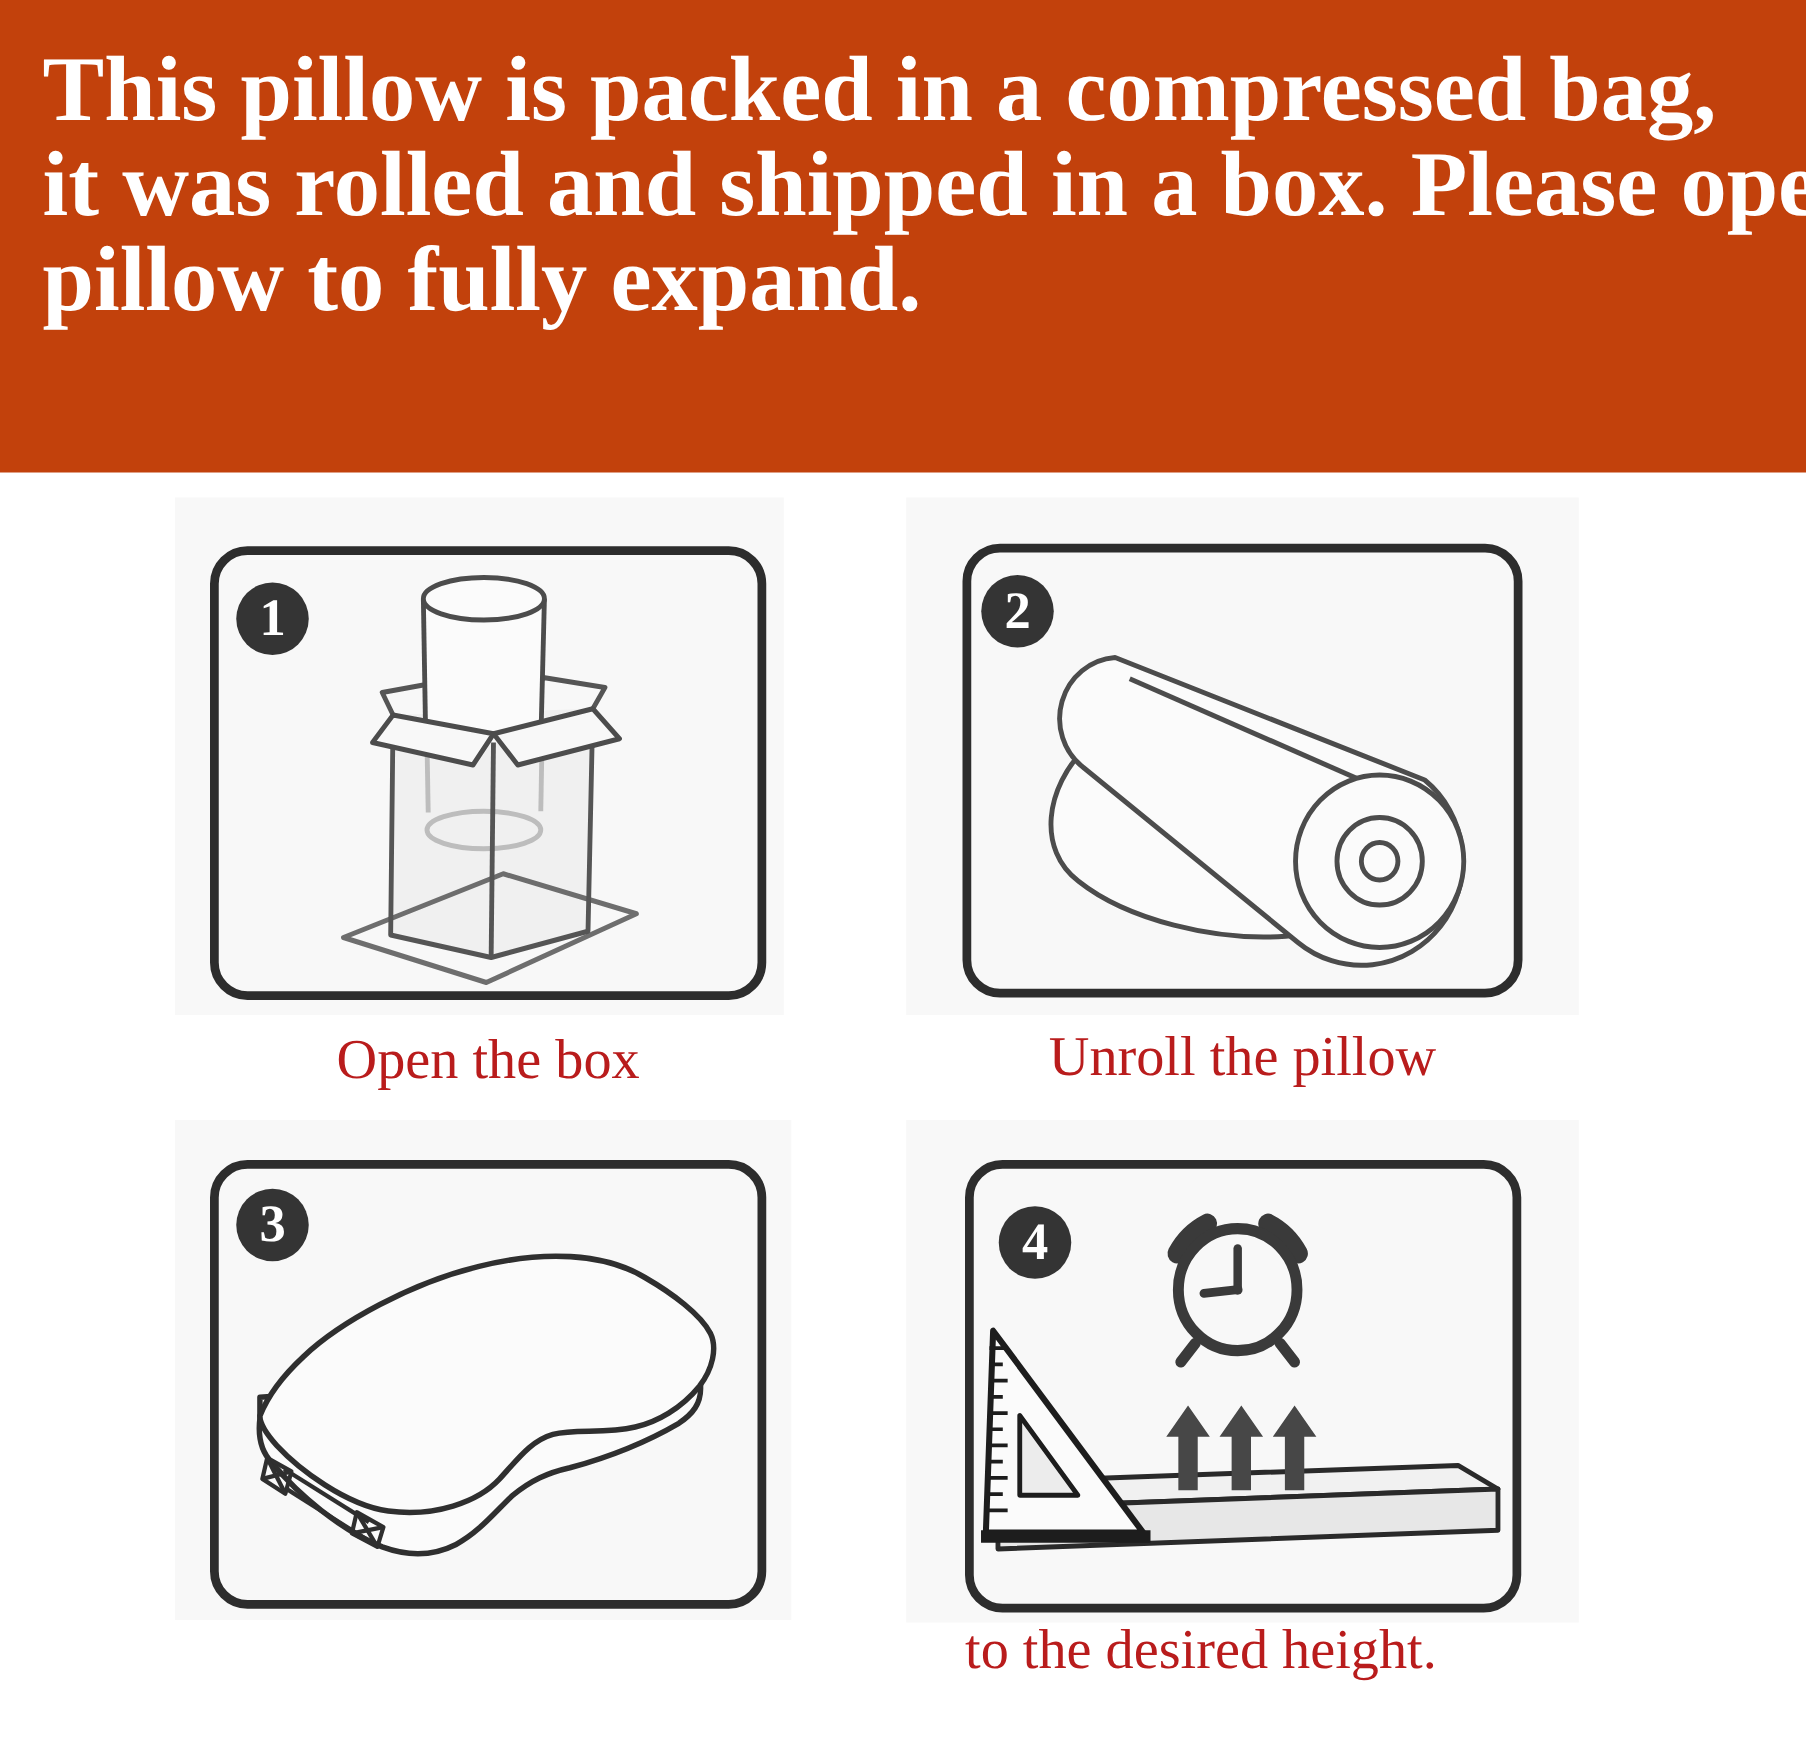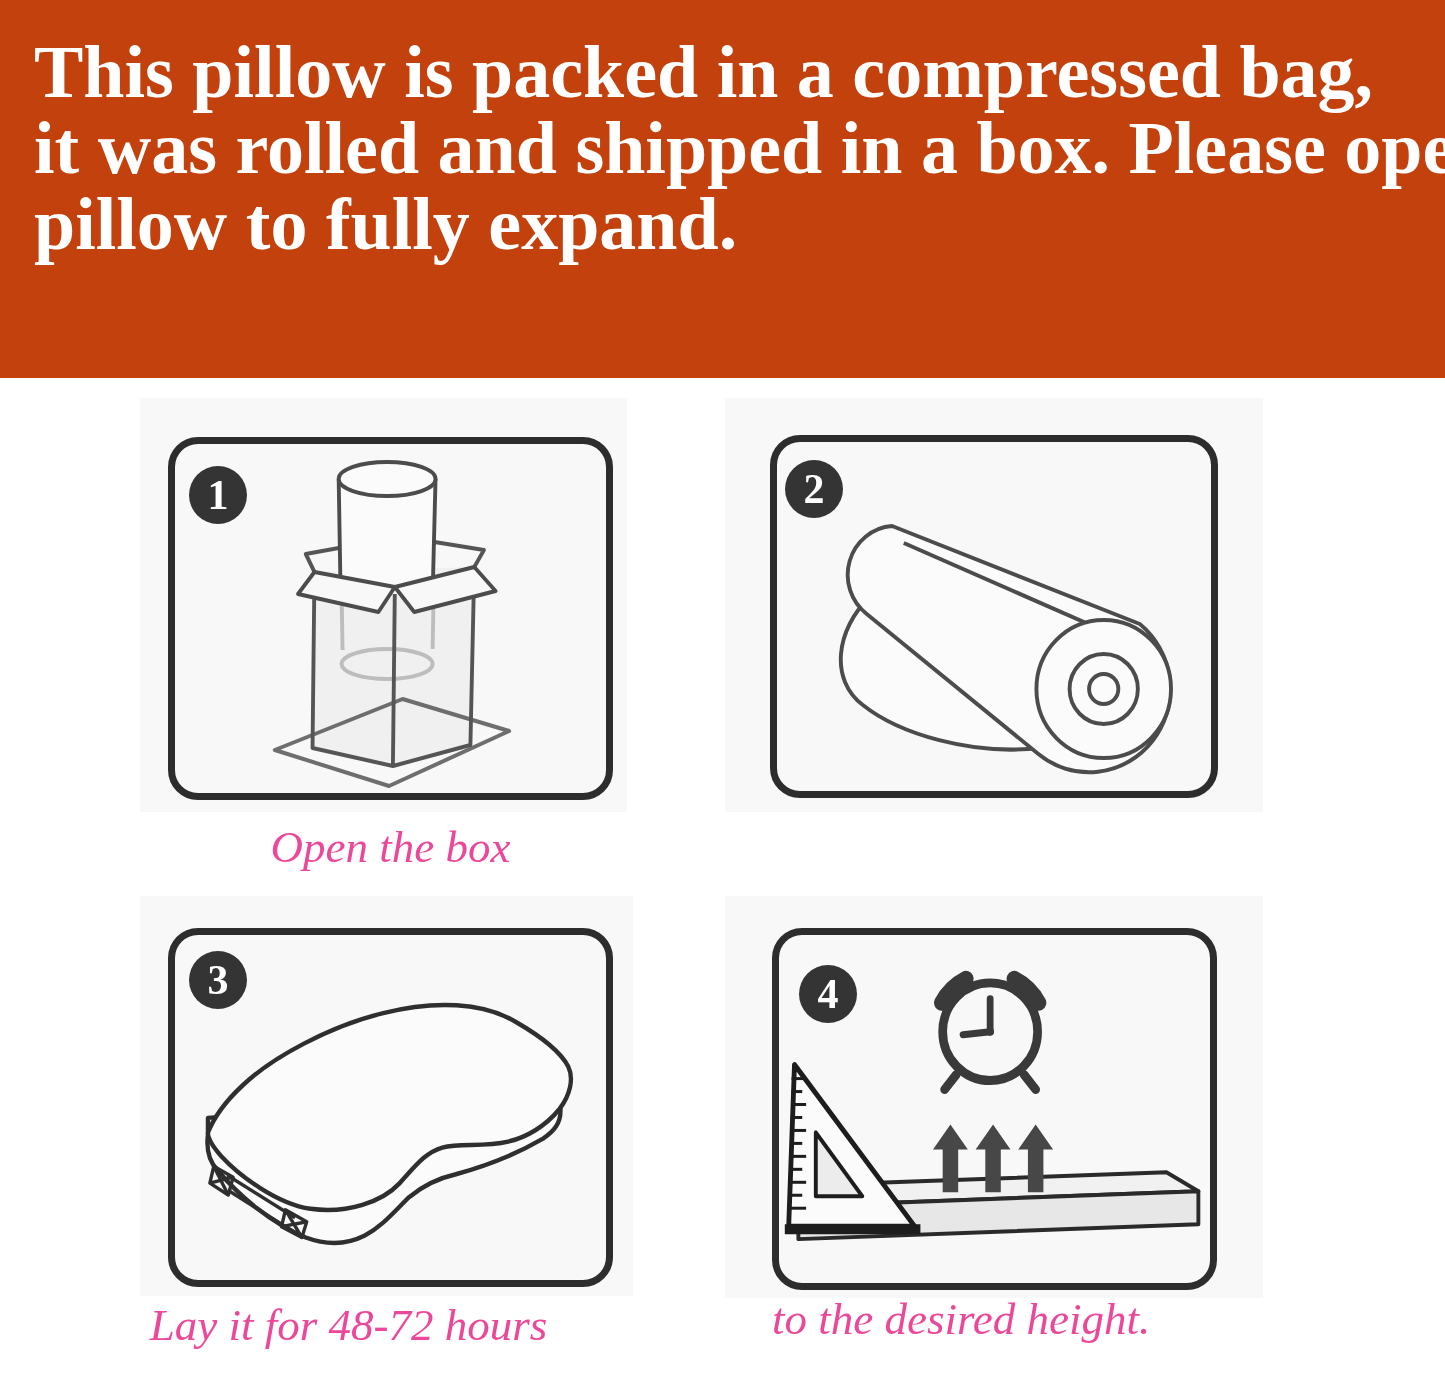--- a/index.html
+++ b/index.html
@@ -29,22 +29,22 @@
 
   .badge{position:absolute;width:58px;height:58px;border-radius:50%;background:#343434;
          color:#ffffff;font-weight:bold;font-size:42px;line-height:58px;text-align:center;
          font-family:"Liberation Serif","DejaVu Serif",serif;}
   .p1 .badge{left:14px;top:22px;}
   .p2 .badge{left:8px;top:18px;}
   .p3 .badge{left:14px;top:16px;}
   .p4 .badge{left:20px;top:30px;}
 
   
-  .caption{position:absolute;color:#ec4899;font-size:45px;line-height:50px;
-           font-family:"Liberation Serif","DejaVu Serif",serif;font-style:italic;}
+  .caption{position:absolute;color:#b91c1c;font-size:45px;line-height:50px;
+           font-family:"Liberation Serif","DejaVu Serif",serif;}
   .c1{left:168px;top:822px;width:445px;text-align:center;}
   .c2{left:770px;top:820px;width:448px;text-align:center;}
   .c3{left:126px;top:1300px;width:445px;text-align:center;}
   .c4{left:772px;top:1294px;width:480px;text-align:left;line-height:50px;}
 </style>
 </head>
 <body>
 
 <div class="page">
 
@@ -169,18 +169,18 @@
             <line x1="11" y1="261" x2="24" y2="261"></line>
           <line x1="11" y1="274" x2="28" y2="274"></line>
         </g>
         <line x1="6" y1="295" x2="146" y2="295" stroke-width="10"></line>
       </g>
     </svg>
     <div class="badge">4</div>
   </div>
 
   <div class="caption c1">Open the box</div>
-  <div class="caption c3">Lay it for 48-72 hours</div>
+  <div class="caption c2">Unroll the pillow</div>
   <div class="caption c4">
     <div>to the desired height.</div>
   </div>
 
 </div>
 
 </body></html>

